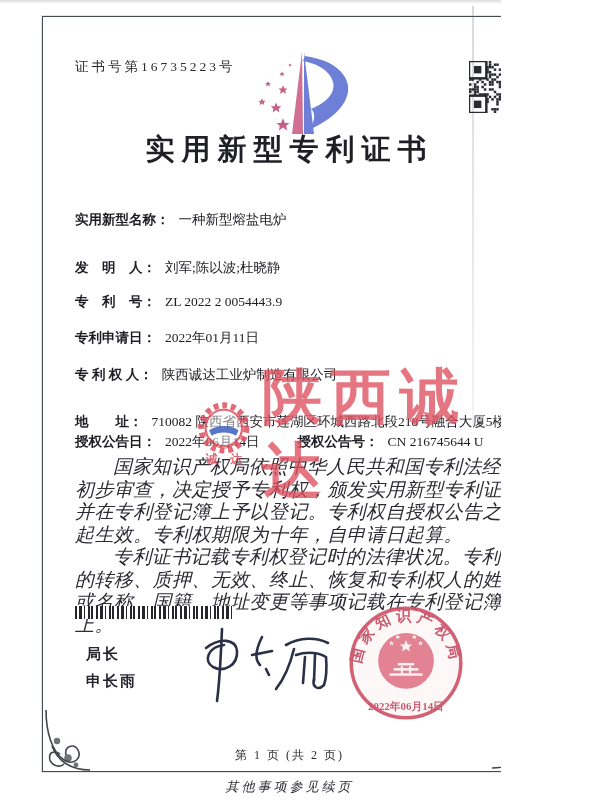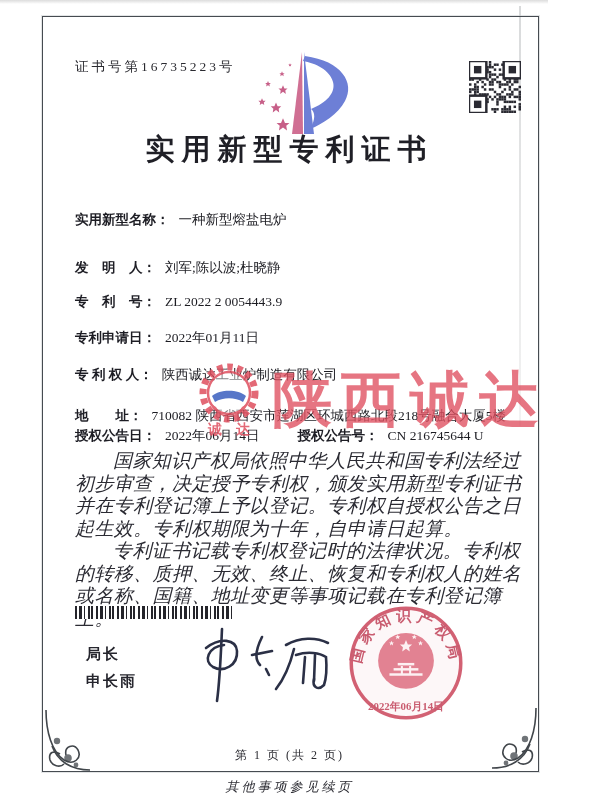--- a/index.html
+++ b/index.html
@@ -1,34 +1,34 @@
 <!DOCTYPE html>
 <html><head>
 <meta charset="utf-8">
 <style>
   html,body{margin:0;padding:0;background:#ffffff;}
   .page{position:relative;width:501px;height:800px;background:#ffffff;overflow:hidden;
-        font-family:"Liberation Serif","DejaVu Serif",serif;color:#26262b;padding-left:47px;}
+        font-family:"Liberation Serif","DejaVu Serif",serif;color:#26262b;}
   .page::before{content:"";position:absolute;top:0;left:0;right:0;height:4px;
         background:linear-gradient(#dcdcdc,rgba(255,255,255,0));}
   .edge-shadow{position:absolute;top:6px;right:27px;width:2px;height:420px;
         background:linear-gradient(#b9bcbe,#e9e9e9);opacity:.55;}
   .frame{position:absolute;left:42px;top:16px;width:495px;height:754px;
         border:1.6px solid #464b51;box-shadow:0 0 0 1px rgba(200,203,206,.5);}
   .cert-number{position:absolute;left:75px;top:58px;font-size:13.5px;letter-spacing:3px;
         color:#2a2a30;}
   .qr{position:absolute;left:469px;top:61px;width:52px;height:52px;}
   .logo{position:absolute;left:252px;top:48px;width:112px;height:92px;}
   .title{position:absolute;left:42px;top:130px;width:495px;text-align:center;
         font-size:29px;font-weight:bold;letter-spacing:7px;color:#1f1f26;}
   .content{position:absolute;left:75px;top:210px;width:452px;font-size:13.5px;}
   .row{display:flex;line-height:20px;}
   .row .lbl{font-weight:bold;white-space:pre;color:#1d1d24;}
   .row .val{margin-left:9px;color:#1c1c22;}
-  .r2{margin-top:28px}.r3{margin-top:14px}.r4{margin-top:16px}.r5{margin-top:17px}.r6{margin-top:21px}
+  .r2{margin-top:28px}.r3{margin-top:14px}.r4{margin-top:16px}.r5{margin-top:17px}.r6{margin-top:27px}
   .val-addr{width:358px;}
   .two-col{display:flex;}
   .pair{display:flex;}
   .pair+.pair{margin-left:38px;}
   .paras{margin-top:4px;}
   .paras p{margin:0;font-size:19px;line-height:22.5px;text-indent:2em;
         font-style:italic;color:#2b2b33;letter-spacing:.4px;}
   .barcode{position:absolute;left:75px;top:606px;width:158px;height:13px;
         background:repeating-linear-gradient(90deg,
           #25252b 0 2px,#fff 2px 4px,#25252b 4px 7px,#fff 7px 9px,

